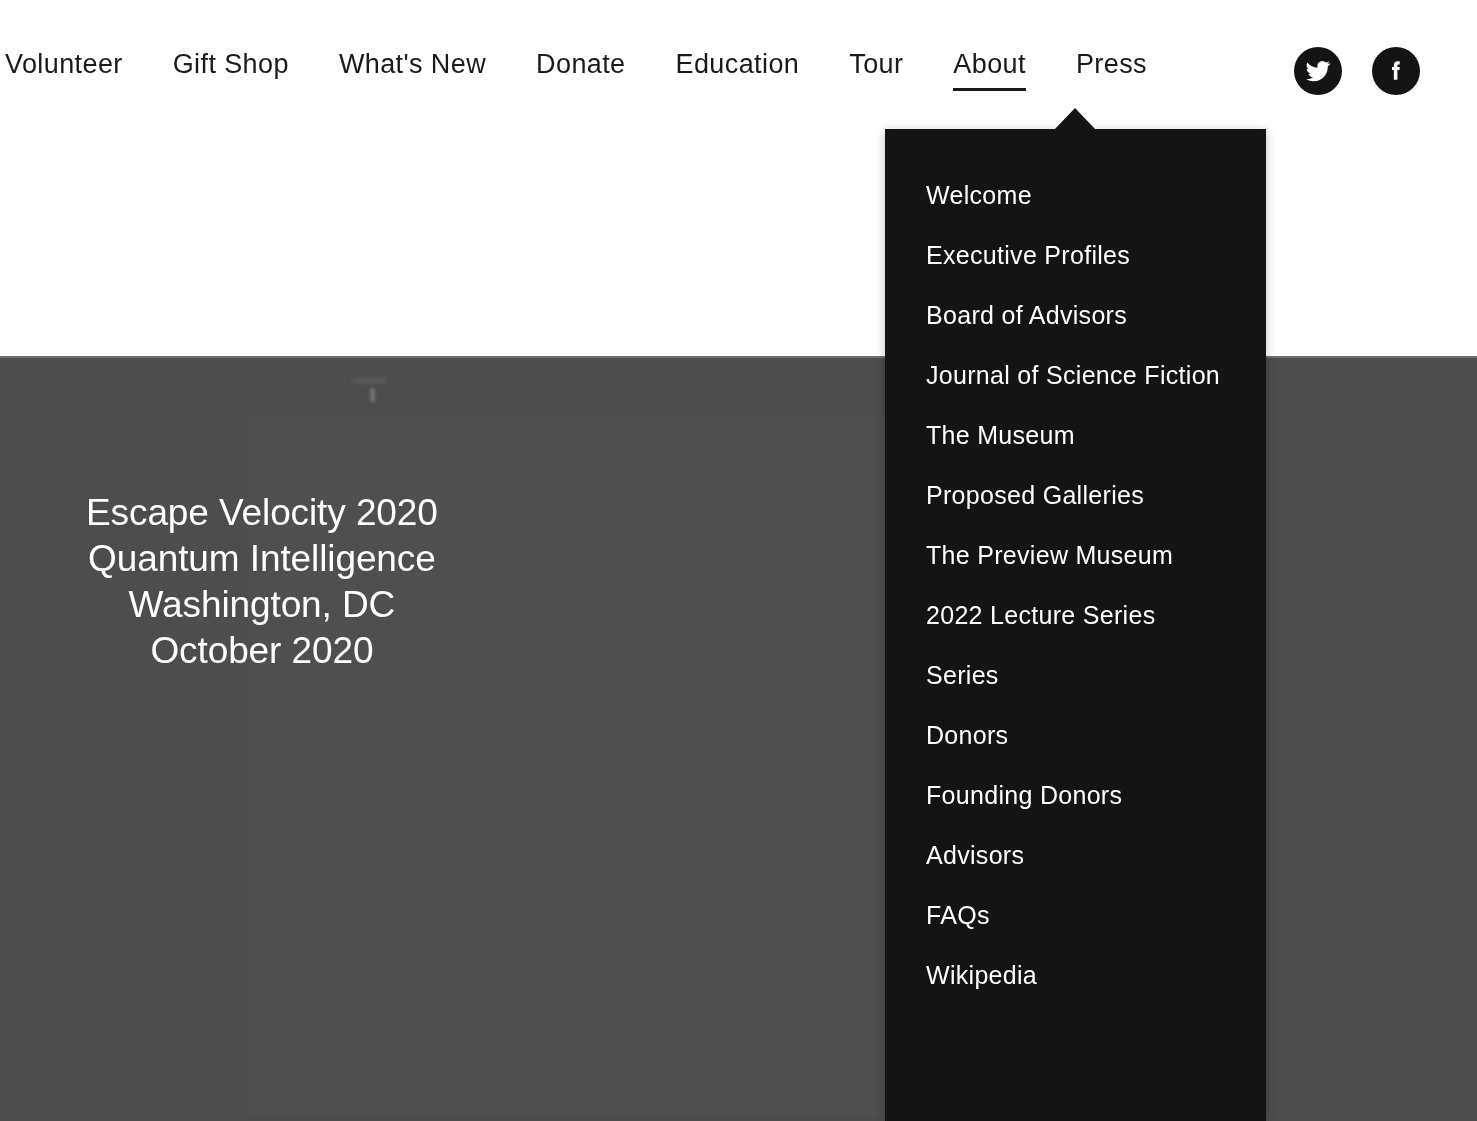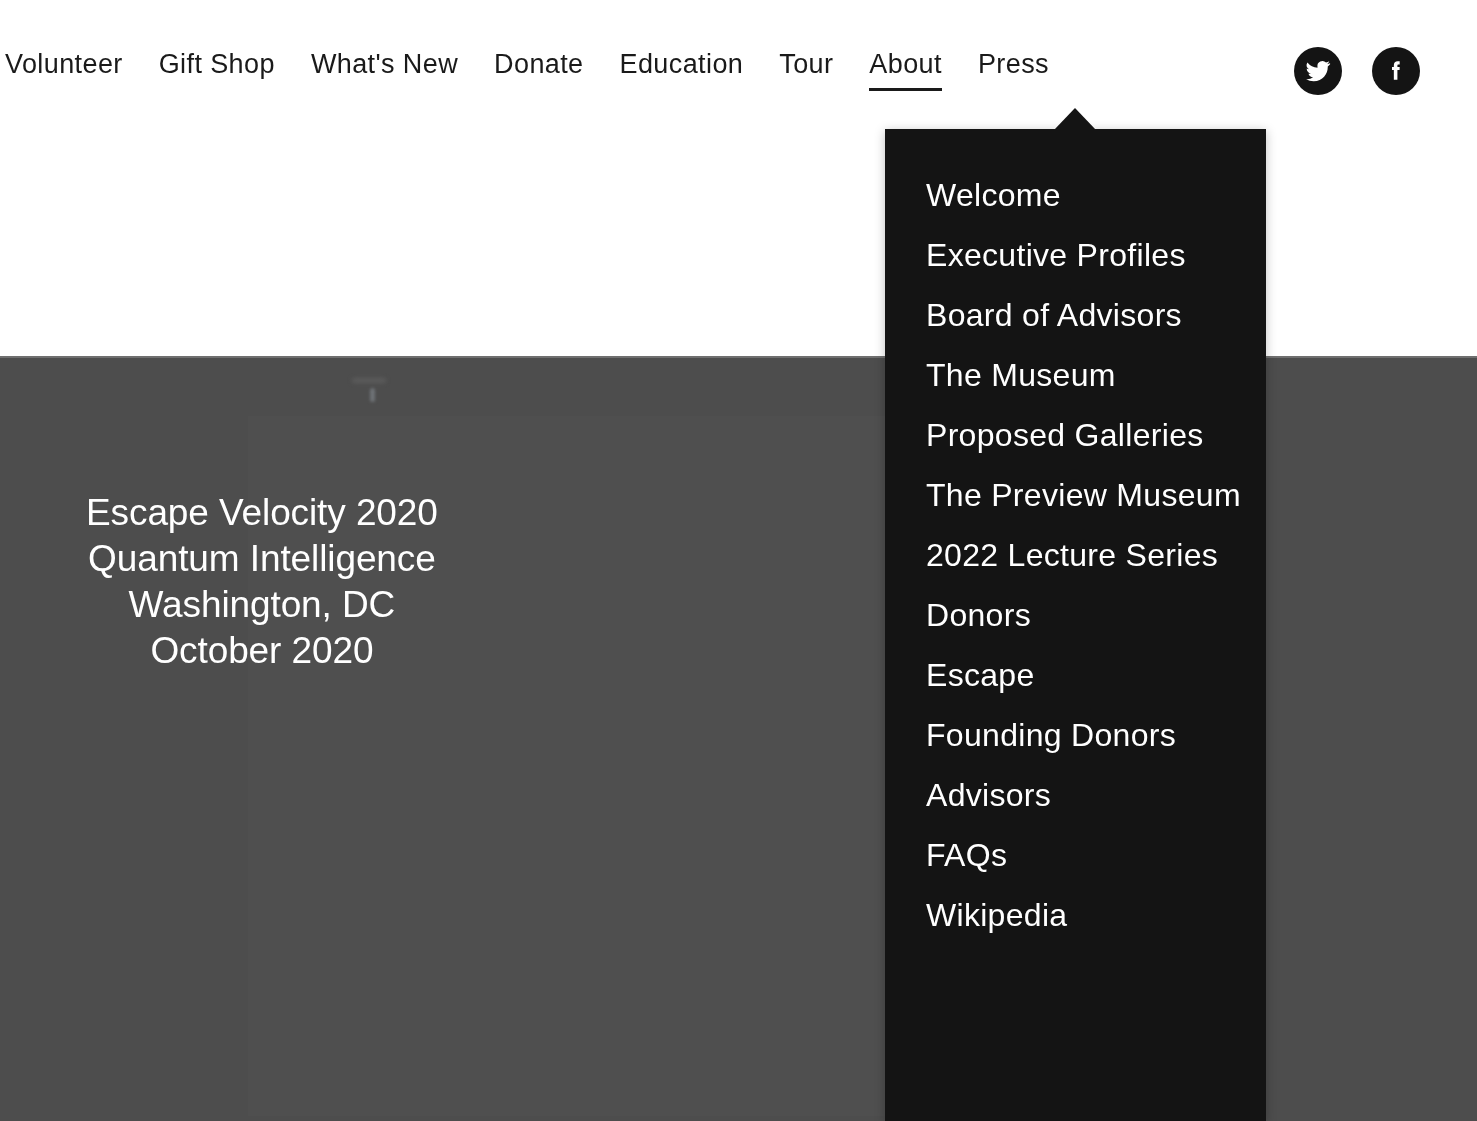--- a/index.html
+++ b/index.html
@@ -81,21 +81,21 @@
     height: 120px;
     background: transparent;
     z-index: 20;
   }
   .nav-list {
     position: absolute;
     left: 5px;
     top: 47px;
     display: flex;
     align-items: baseline;
-    gap: 36px;
+    gap: 50px;
     list-style: none;
   }
   .nav-link {
     position: relative;
     display: inline-block;
     font-size: 27px;
     line-height: 34px;
     letter-spacing: 0.4px;
     color: #1a1a1a;
     font-weight: 400;
@@ -158,21 +158,21 @@
   .dropdown-list {
     list-style: none;
     padding: 46px 0 0 0;
     margin: 0;
   }
   .dropdown-item {
     display: block;
     padding: 0 24px 0 41px;
     margin-bottom: 20px;
     color: #ffffff;
-    font-size: 32px;
+    font-size: 25px;
     line-height: 40px;
     letter-spacing: 0.3px;
     font-weight: 400;
     text-decoration: none;
     cursor: pointer;
   }
 </style>
 </head>
 <body>
 
@@ -242,36 +242,39 @@
       <li>
         <a class="dropdown-item">Welcome</a>
       </li>
       <li>
         <a class="dropdown-item">Executive Profiles</a>
       </li>
       <li>
         <a class="dropdown-item">Board of Advisors</a>
       </li>
       <li>
+        <a class="dropdown-item">Journal of Science Fiction</a>
+      </li>
+      <li>
         <a class="dropdown-item">The Museum</a>
       </li>
       <li>
         <a class="dropdown-item">Proposed Galleries</a>
       </li>
       <li>
         <a class="dropdown-item">The Preview Museum</a>
       </li>
       <li>
         <a class="dropdown-item">2022 Lecture Series</a>
       </li>
       <li>
+        <a class="dropdown-item">Series</a>
+      </li>
+      <li>
         <a class="dropdown-item">Donors</a>
-      </li>
-      <li>
-        <a class="dropdown-item">Escape</a>
       </li>
       <li>
         <a class="dropdown-item">Founding Donors</a>
       </li>
       <li>
         <a class="dropdown-item">Advisors</a>
       </li>
       <li>
         <a class="dropdown-item">FAQs</a>
       </li>

